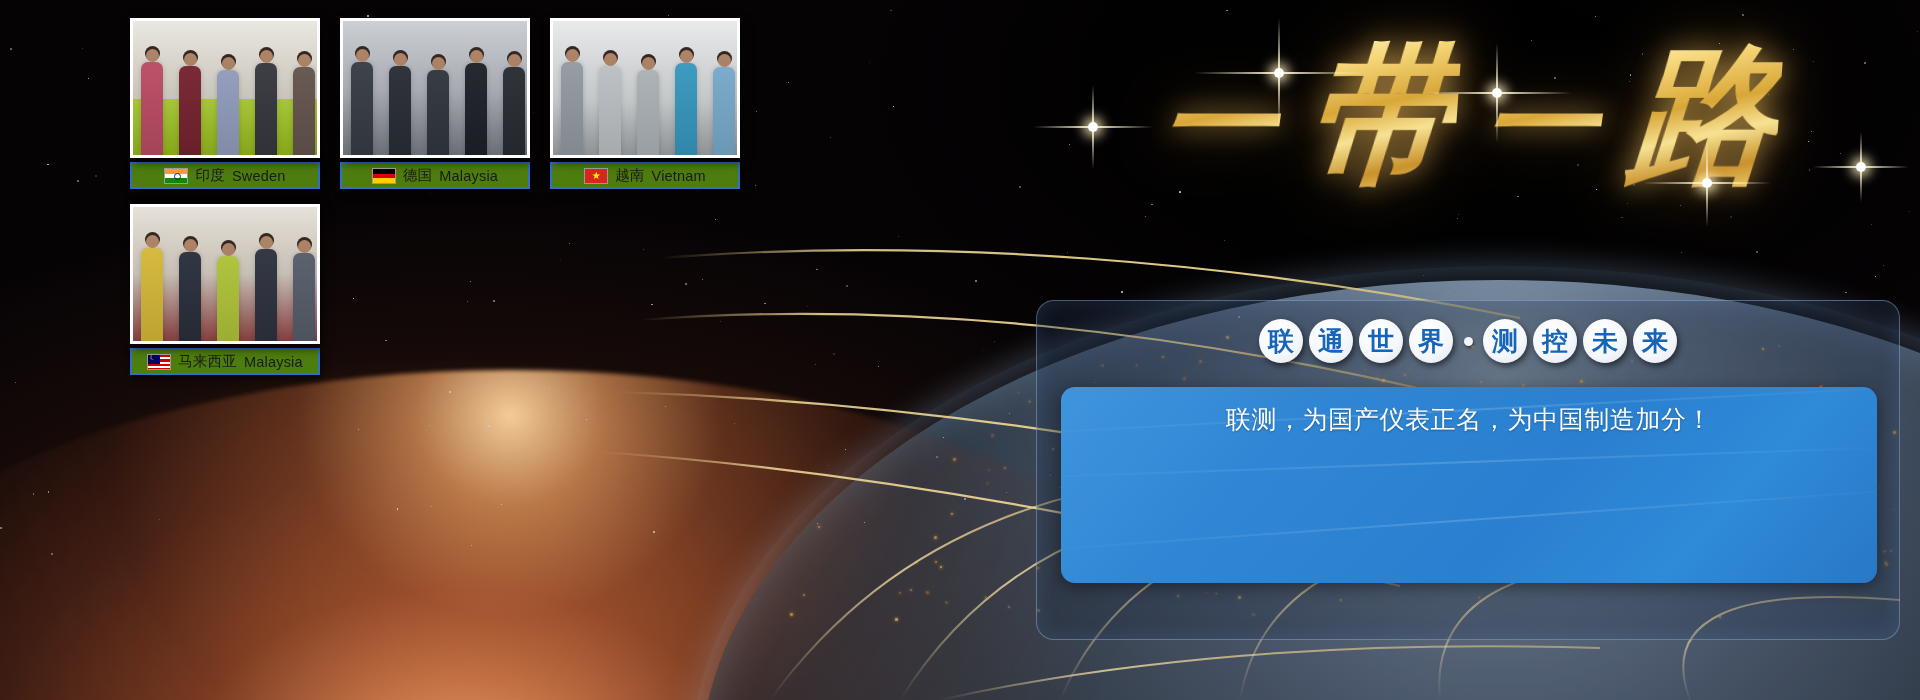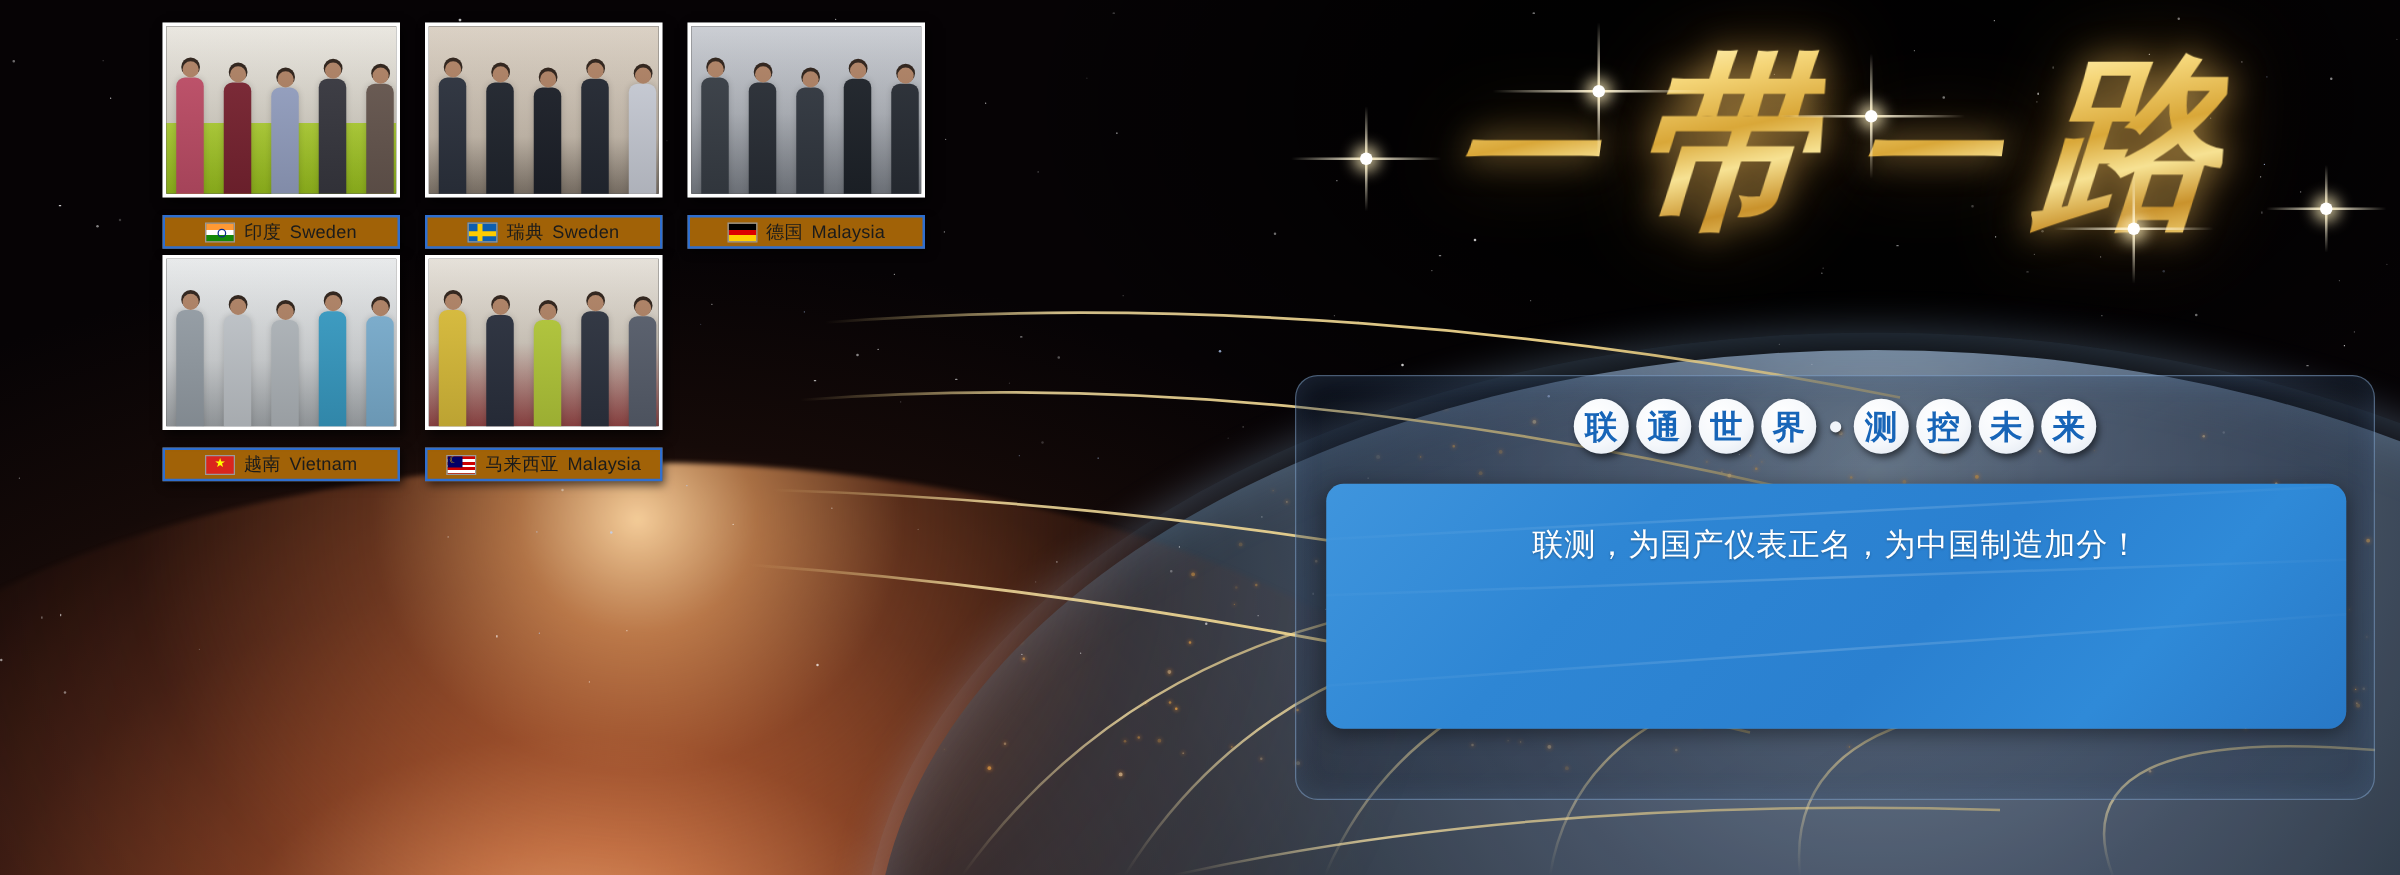--- a/index.html
+++ b/index.html
@@ -89,23 +89,23 @@
   .photo-frame {
     position: relative;
     width: 190px; height: 140px;
     border: 3px solid #fff;
     background: #2a2a2a;
     box-shadow: 3px 4px 9px rgba(0,0,0,.72);
     overflow: hidden;
   }
   .photo-frame .scene { position: absolute; inset: 0; }
   .caption {
-    margin-top: 14px;
+    margin-top: 4px;
     width: 190px; height: 27px;
-    background: #a16207;
+    background: #4d7c0f;
     border: 2px solid #2f6fd0;
     display: flex; align-items: center; justify-content: center;
     gap: 7px;
     box-shadow: 2px 3px 7px rgba(0,0,0,.6);
     padding: 0 6px;
   }
   .flag {
     width: 24px; height: 16px;
     border: 1px solid #9a9a9a;
     flex: 0 0 auto;
@@ -220,21 +220,21 @@
   #text-card p {
     position: relative;
     color: #ffffff;
     font-size: 25px;
     line-height: 36px;
     letter-spacing: .6px;
     text-shadow: 0 1px 2px rgba(0,0,0,.30);
     text-align: justify;
   }
   #text-card p.lead { text-indent: 50px; }
-  #text-card p.closing { text-align: center; margin-top: 18px; }
+  #text-card p.closing { text-align: center; margin-top: 1px; }
 </style>
 </head>
 <body>
 
 <div id="banner">
 
   <div class="bg-base"></div>
   <div class="bg-space"></div>
   <div class="bg-earth"></div>
   <div class="bg-earth-lights" id="earth-lights">
@@ -665,41 +665,20 @@
           <div class="scene" style="background:linear-gradient(180deg,rgba(255,255,255,.05),rgba(0,0,0,.16))"></div>
         </div>
         <div class="caption">
           <span class="flag f-india"></span>
           <span class="cap-text">印度</span>
           <span class="cap-text">Sweden</span>
         </div>
       </div>
       <div class="photo-card">
         <div class="photo-frame">
-          <div class="scene" style="background:linear-gradient(180deg,#d9cfc2 0%,#cfc3b4 66%,#8a7f73 100%)"></div>
-          <div style="position:absolute;left:8px;top:41px;width:22px;height:99px;background:#2e3440;border-radius:7px 7px 0 0;box-shadow:0 0 5px rgba(0,0,0,.18)"></div>
-          <div style="position:absolute;left:12.5px;top:28px;width:13px;height:13px;border-radius:50%;background:#b28466;box-shadow:0 -2px 0 1px #2d2018"></div>
-          <div style="position:absolute;left:46px;top:45px;width:22px;height:95px;background:#222730;border-radius:7px 7px 0 0;box-shadow:0 0 5px rgba(0,0,0,.18)"></div>
-          <div style="position:absolute;left:50.5px;top:32px;width:13px;height:13px;border-radius:50%;background:#b28466;box-shadow:0 -2px 0 1px #2d2018"></div>
-          <div style="position:absolute;left:84px;top:49px;width:22px;height:91px;background:#1e222b;border-radius:7px 7px 0 0;box-shadow:0 0 5px rgba(0,0,0,.18)"></div>
-          <div style="position:absolute;left:88.5px;top:36px;width:13px;height:13px;border-radius:50%;background:#b28466;box-shadow:0 -2px 0 1px #2d2018"></div>
-          <div style="position:absolute;left:122px;top:42px;width:22px;height:98px;background:#252a34;border-radius:7px 7px 0 0;box-shadow:0 0 5px rgba(0,0,0,.18)"></div>
-          <div style="position:absolute;left:126.5px;top:29px;width:13px;height:13px;border-radius:50%;background:#b28466;box-shadow:0 -2px 0 1px #2d2018"></div>
-          <div style="position:absolute;left:160px;top:46px;width:22px;height:94px;background:#cfd3dd;border-radius:7px 7px 0 0;box-shadow:0 0 5px rgba(0,0,0,.18)"></div>
-          <div style="position:absolute;left:164.5px;top:33px;width:13px;height:13px;border-radius:50%;background:#b28466;box-shadow:0 -2px 0 1px #2d2018"></div>
-          <div class="scene" style="background:linear-gradient(180deg,rgba(255,255,255,.05),rgba(0,0,0,.16))"></div>
-        </div>
-        <div class="caption">
-          <span class="flag f-sweden"></span>
-          <span class="cap-text">瑞典</span>
-          <span class="cap-text">Sweden</span>
-        </div>
-      </div>
-      <div class="photo-card">
-        <div class="photo-frame">
           <div class="scene" style="background:linear-gradient(180deg,#c9ccd2 0%,#b4b8bf 52%,#7f848c 100%)"></div>
           <div style="position:absolute;left:8px;top:41px;width:22px;height:99px;background:#3a4048;border-radius:7px 7px 0 0;box-shadow:0 0 5px rgba(0,0,0,.18)"></div>
           <div style="position:absolute;left:12.5px;top:28px;width:13px;height:13px;border-radius:50%;background:#b28466;box-shadow:0 -2px 0 1px #2d2018"></div>
           <div style="position:absolute;left:46px;top:45px;width:22px;height:95px;background:#2b3038;border-radius:7px 7px 0 0;box-shadow:0 0 5px rgba(0,0,0,.18)"></div>
           <div style="position:absolute;left:50.5px;top:32px;width:13px;height:13px;border-radius:50%;background:#b28466;box-shadow:0 -2px 0 1px #2d2018"></div>
           <div style="position:absolute;left:84px;top:49px;width:22px;height:91px;background:#343a43;border-radius:7px 7px 0 0;box-shadow:0 0 5px rgba(0,0,0,.18)"></div>
           <div style="position:absolute;left:88.5px;top:36px;width:13px;height:13px;border-radius:50%;background:#b28466;box-shadow:0 -2px 0 1px #2d2018"></div>
           <div style="position:absolute;left:122px;top:42px;width:22px;height:98px;background:#1f242b;border-radius:7px 7px 0 0;box-shadow:0 0 5px rgba(0,0,0,.18)"></div>
           <div style="position:absolute;left:126.5px;top:29px;width:13px;height:13px;border-radius:50%;background:#b28466;box-shadow:0 -2px 0 1px #2d2018"></div>
           <div style="position:absolute;left:160px;top:46px;width:22px;height:94px;background:#2a2f37;border-radius:7px 7px 0 0;box-shadow:0 0 5px rgba(0,0,0,.18)"></div>

